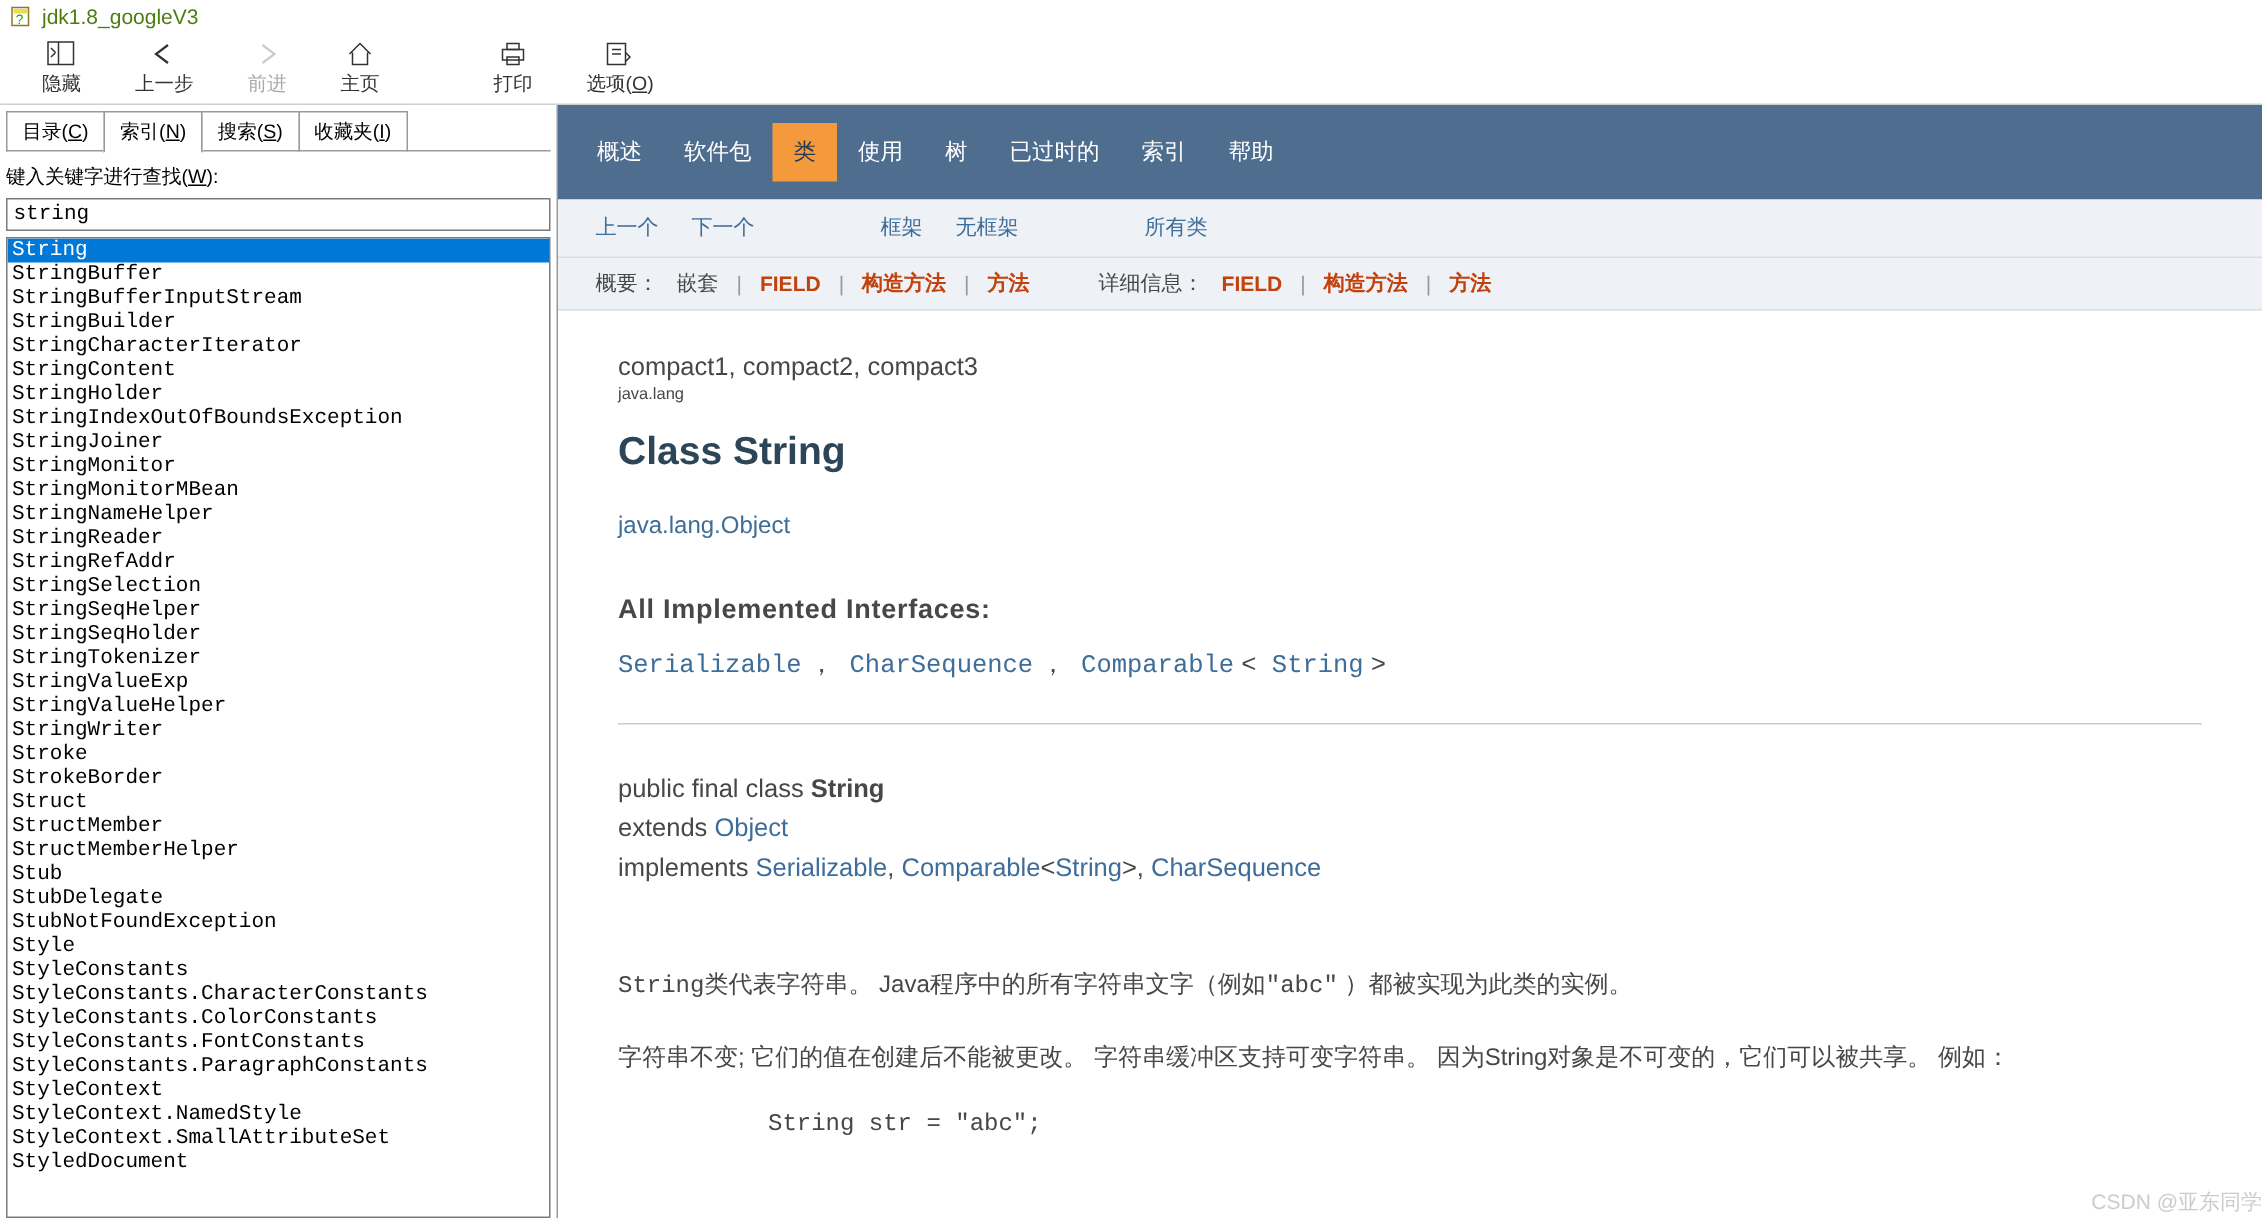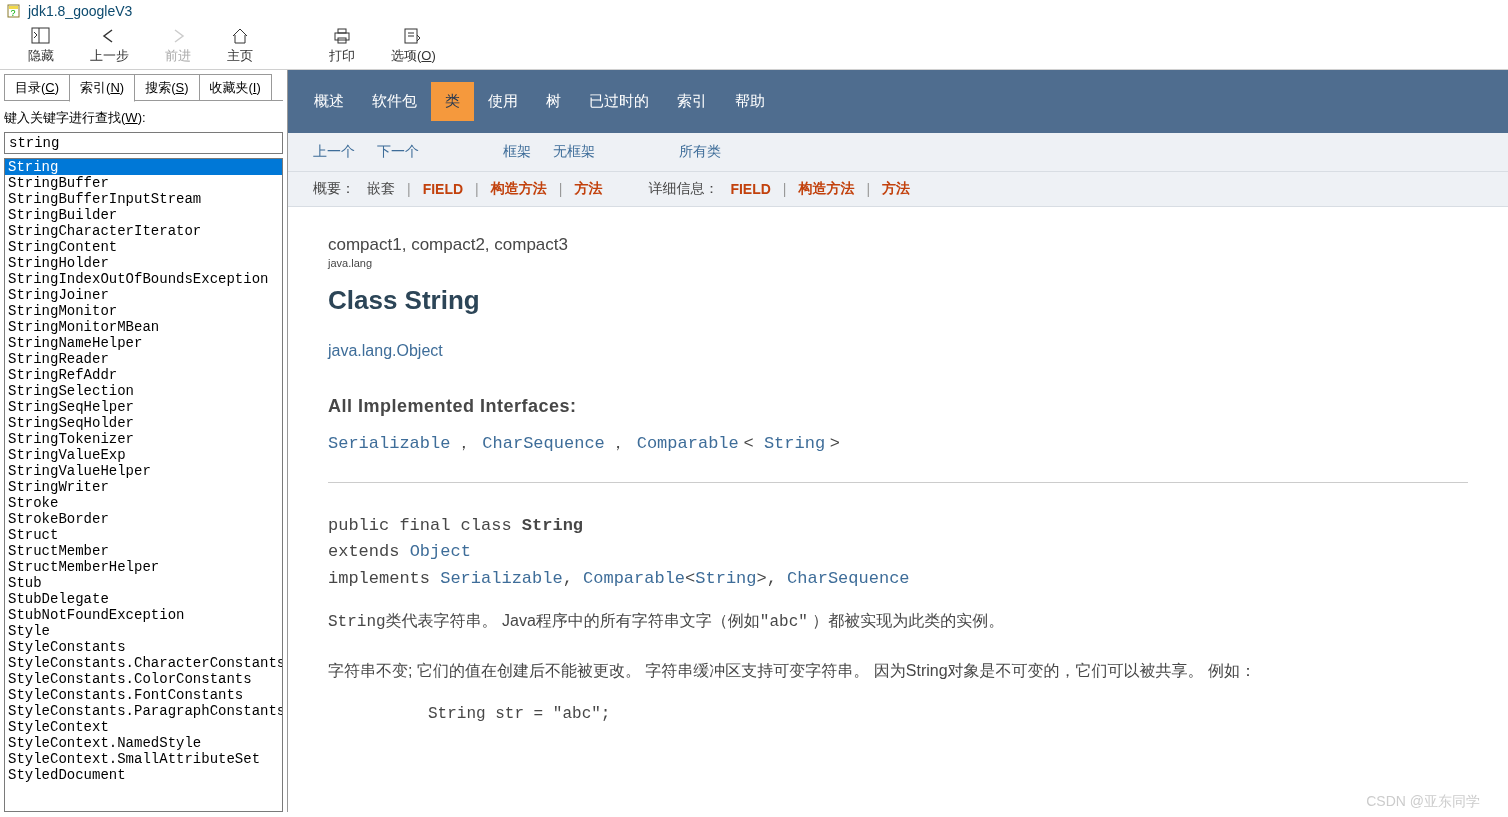--- a/index.html
+++ b/index.html
@@ -1,26 +1,26 @@
 <!DOCTYPE html>
 <html><head>
 <meta charset="utf-8">
 <style>
 * { margin: 0; padding: 0; box-sizing: border-box; }
 body { font-family: "Microsoft YaHei", Arial, sans-serif; font-size: 13px; background: #fff; color: #000; width: 1508px; height: 817px; overflow: hidden; position: relative; }
 .titlebar { display: flex; align-items: center; padding: 3px 6px; background: #fff; }
 .title-icon { width: 16px; height: 16px; margin-right: 6px; display: inline-block; }
 .title-icon svg { width: 16px; height: 16px; }
-.title { font-size: 14px; color: #0c4a6e; }
+.title { font-size: 14px; color: #4d7c0f; }
 .toolbar { display: flex; padding: 0 10px; gap: 0; border-bottom: 1px solid #d0d0d0; background: #fff; }
 .tb-btn { display: flex; flex-direction: column; align-items: center; padding: 4px 18px; cursor: pointer; font-size: 13px; color: #333; }
 .tb-btn.disabled { color: #aaa; }
 .tb-icon { width: 22px; height: 20px; display: flex; align-items: center; justify-content: center; margin-bottom: 1px; }
 .main-wrap { display: flex; height: calc(100% - 75px); }
-.sidebar { width: 288px; border-right: 1px solid #999; display: flex; flex-direction: column; padding: 4px 4px 0 4px; }
+.sidebar { width: 372px; border-right: 1px solid #999; display: flex; flex-direction: column; padding: 4px 4px 0 4px; }
 .tabs { display: flex; align-items: flex-end; position: relative; }
 .tab { padding: 4px 10px; border: 1px solid #999; border-bottom: none; background: #fff; font-size: 13px; cursor: pointer; position: relative; margin-right: -1px; }
 .tab.active { z-index: 2; background: #fff; border-bottom: 1px solid #fff; margin-bottom: -1px; }
 .tabs-line { position: absolute; left: 0; right: 0; bottom: 0; height: 1px; background: #999; z-index: 1; }
 .search-area { margin-top: 8px; }
 .search-label { font-size: 13px; margin-bottom: 5px; display: block; }
 .search-input { width: 100%; padding: 2px 4px; font-family: "Courier New", monospace; font-size: 14px; border: 1px solid #7a7a7a; }
 .results { flex: 1; border: 1px solid #7a7a7a; margin-top: 4px; overflow-y: auto; background: #fff; }
 .result-item { padding: 0 3px; font-family: "Courier New", monospace; font-size: 14px; line-height: 16px; white-space: nowrap; cursor: pointer; }
 .result-item.selected { background: #0078d7; color: #fff; }
@@ -40,27 +40,27 @@
 .package-line { color: #474747; font-size: 11px; margin-bottom: 16px; }
 .class-title { color: #2c4557; font-size: 26px; font-weight: bold; margin-bottom: 26px; }
 .hierarchy { font-size: 16px; color: #474747; margin-bottom: 36px; }
 .hierarchy .lnk { color: #3e6d99; }
 .hierarchy .indent { padding-left: 34px; }
 .interfaces-hdr { font-weight: bold; color: #474747; font-size: 18px; margin-bottom: 14px; letter-spacing: 0.5px; }
 .interfaces-list { font-size: 17px; color: #474747; margin-bottom: 28px; }
 .interfaces-list .lnk { color: #3e6d99; }
 .interfaces-list .mono { font-family: "Courier New", monospace; }
 hr.thin { border: none; border-top: 1px solid #ccc; margin: 10px 0 30px 0; }
-.signature { font-family: Liberation Mono, monospace; font-size: 17px; color: #474747; line-height: 1.55; margin-bottom: 16px; }
+.signature { font-family: Liberation Sans, sans-serif; font-size: 17px; color: #474747; line-height: 1.55; margin-bottom: 52px; }
 .signature .lnk { color: #3e6d99; }
 .signature strong { font-weight: bold; }
 .paragraph { font-size: 16px; color: #474747; line-height: 1.6; margin-bottom: 22px; }
 .paragraph code { font-family: "Courier New", monospace; }
 .codeblock { font-family: "Courier New", monospace; font-size: 16px; padding-left: 100px; color: #474747; }
-.watermark { position: absolute; right: 28px; bottom: 6px; color: #ccc; font-size: 14px; }
+.watermark { position: absolute; right: 0; bottom: 6px; color: #ccc; font-size: 14px; }
 .underline-key { text-decoration: underline; }
 </style>
 </head>
 <body>
 
 <div class="titlebar">
   <span class="title-icon">
     <svg viewBox="0 0 16 16">
         <rect x="2" y="2" width="11" height="12" fill="#fff" stroke="#8a7a2a"></rect>
         <rect x="3" y="3" width="9" height="3" fill="#f2d94a"></rect>

